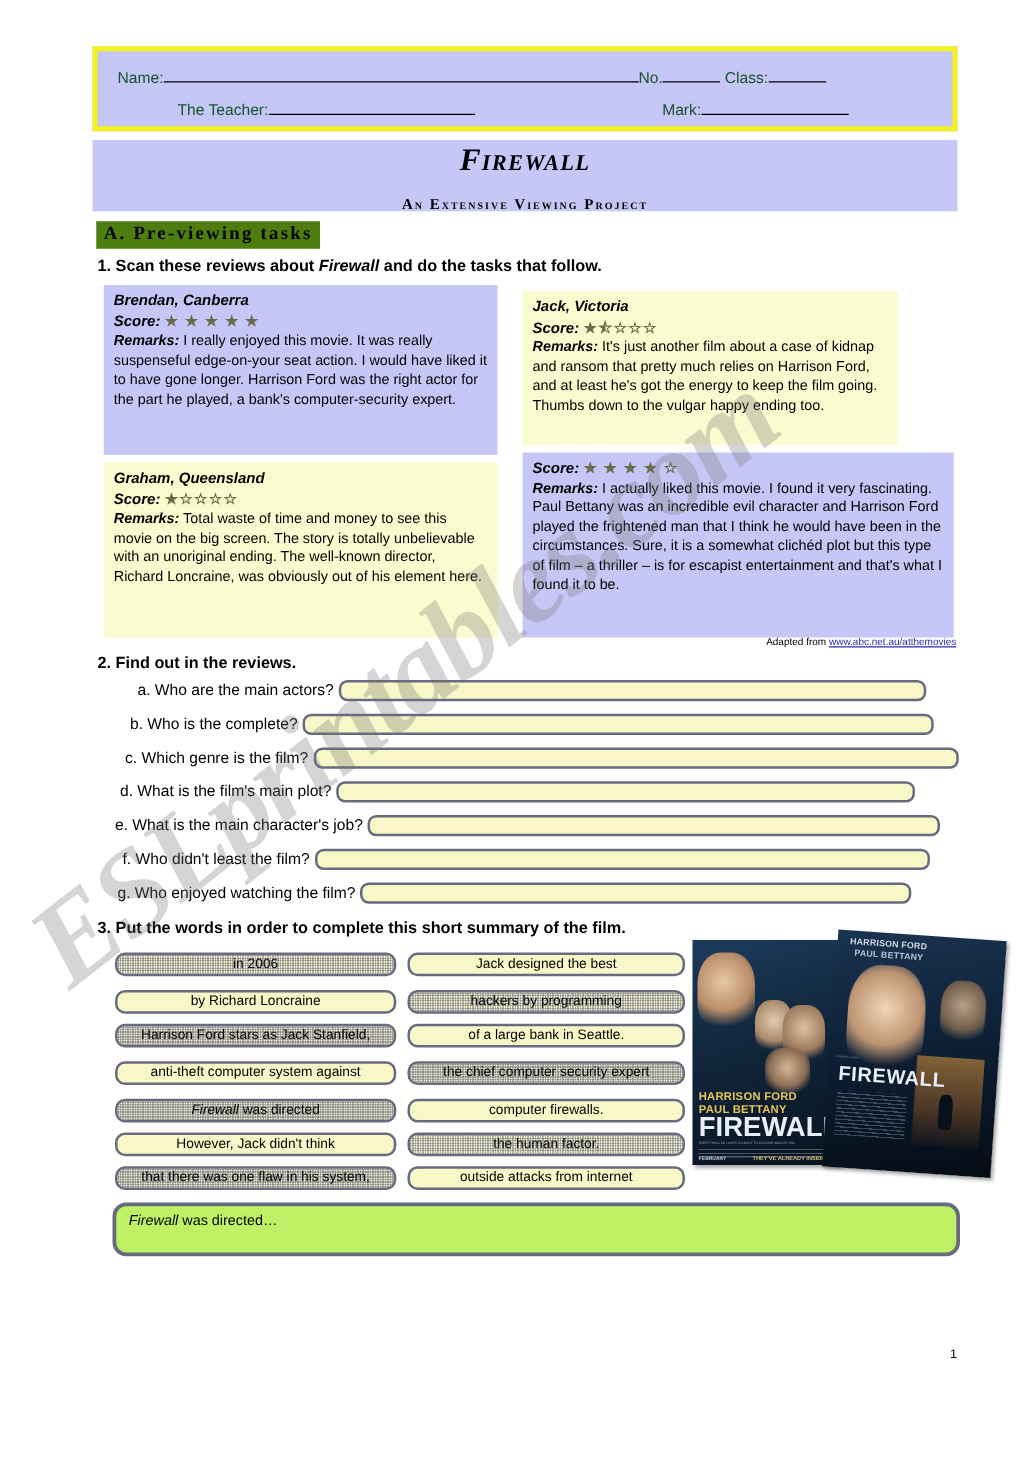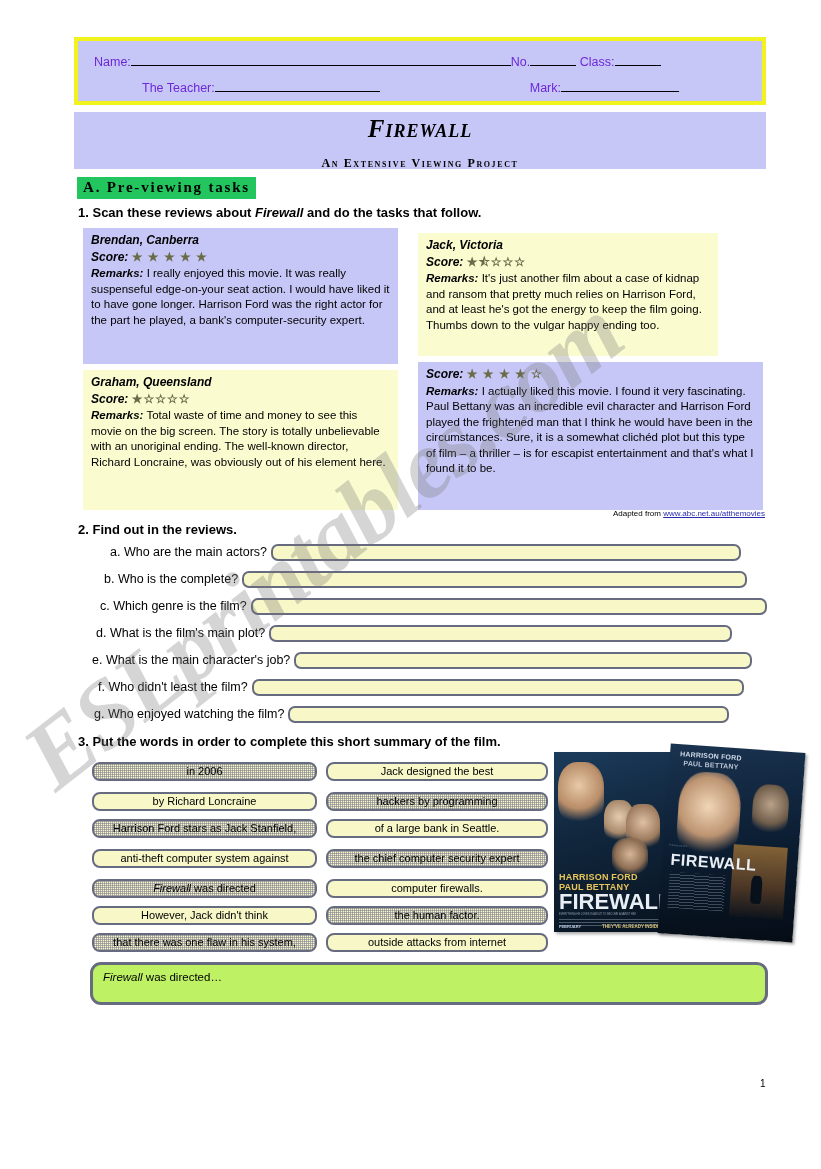--- a/index.html
+++ b/index.html
@@ -49,21 +49,21 @@
     height: 68px;
     background: #c7c7f7;
     border: 4px solid #f2f21e;
     box-sizing: border-box;
   }
   .id-row {
     position: absolute;
     left: 16px;
     white-space: nowrap;
     font-size: 12.5px;
-    color: #6d28d9;
+    color: #14532d;
   }
   .id-row.r1 { top: 13px; }
   .id-row.r2 { top: 39px; margin-left: 48px; }
   .rule {
     display: inline-block;
     border-bottom: 1px solid #000;
     height: 11px;
     vertical-align: baseline;
   }
   .rule.w-name  { width: 380px; }
@@ -99,21 +99,21 @@
     letter-spacing: 1.6px;
     margin-top: 13px;
     font-variant: small-caps;
   }
 
   
   #section-a {
     position: absolute;
     left: 77px;
     top: 177px;
-    background: #22c55e;
+    background: #4d7c0f;
     font-family: "Liberation Serif", serif;
     font-weight: bold;
     font-size: 15px;
     letter-spacing: 1.8px;
     padding: 2px 6px 3px 6px;
   }
 
   
   #task1-label {
     position: absolute;

